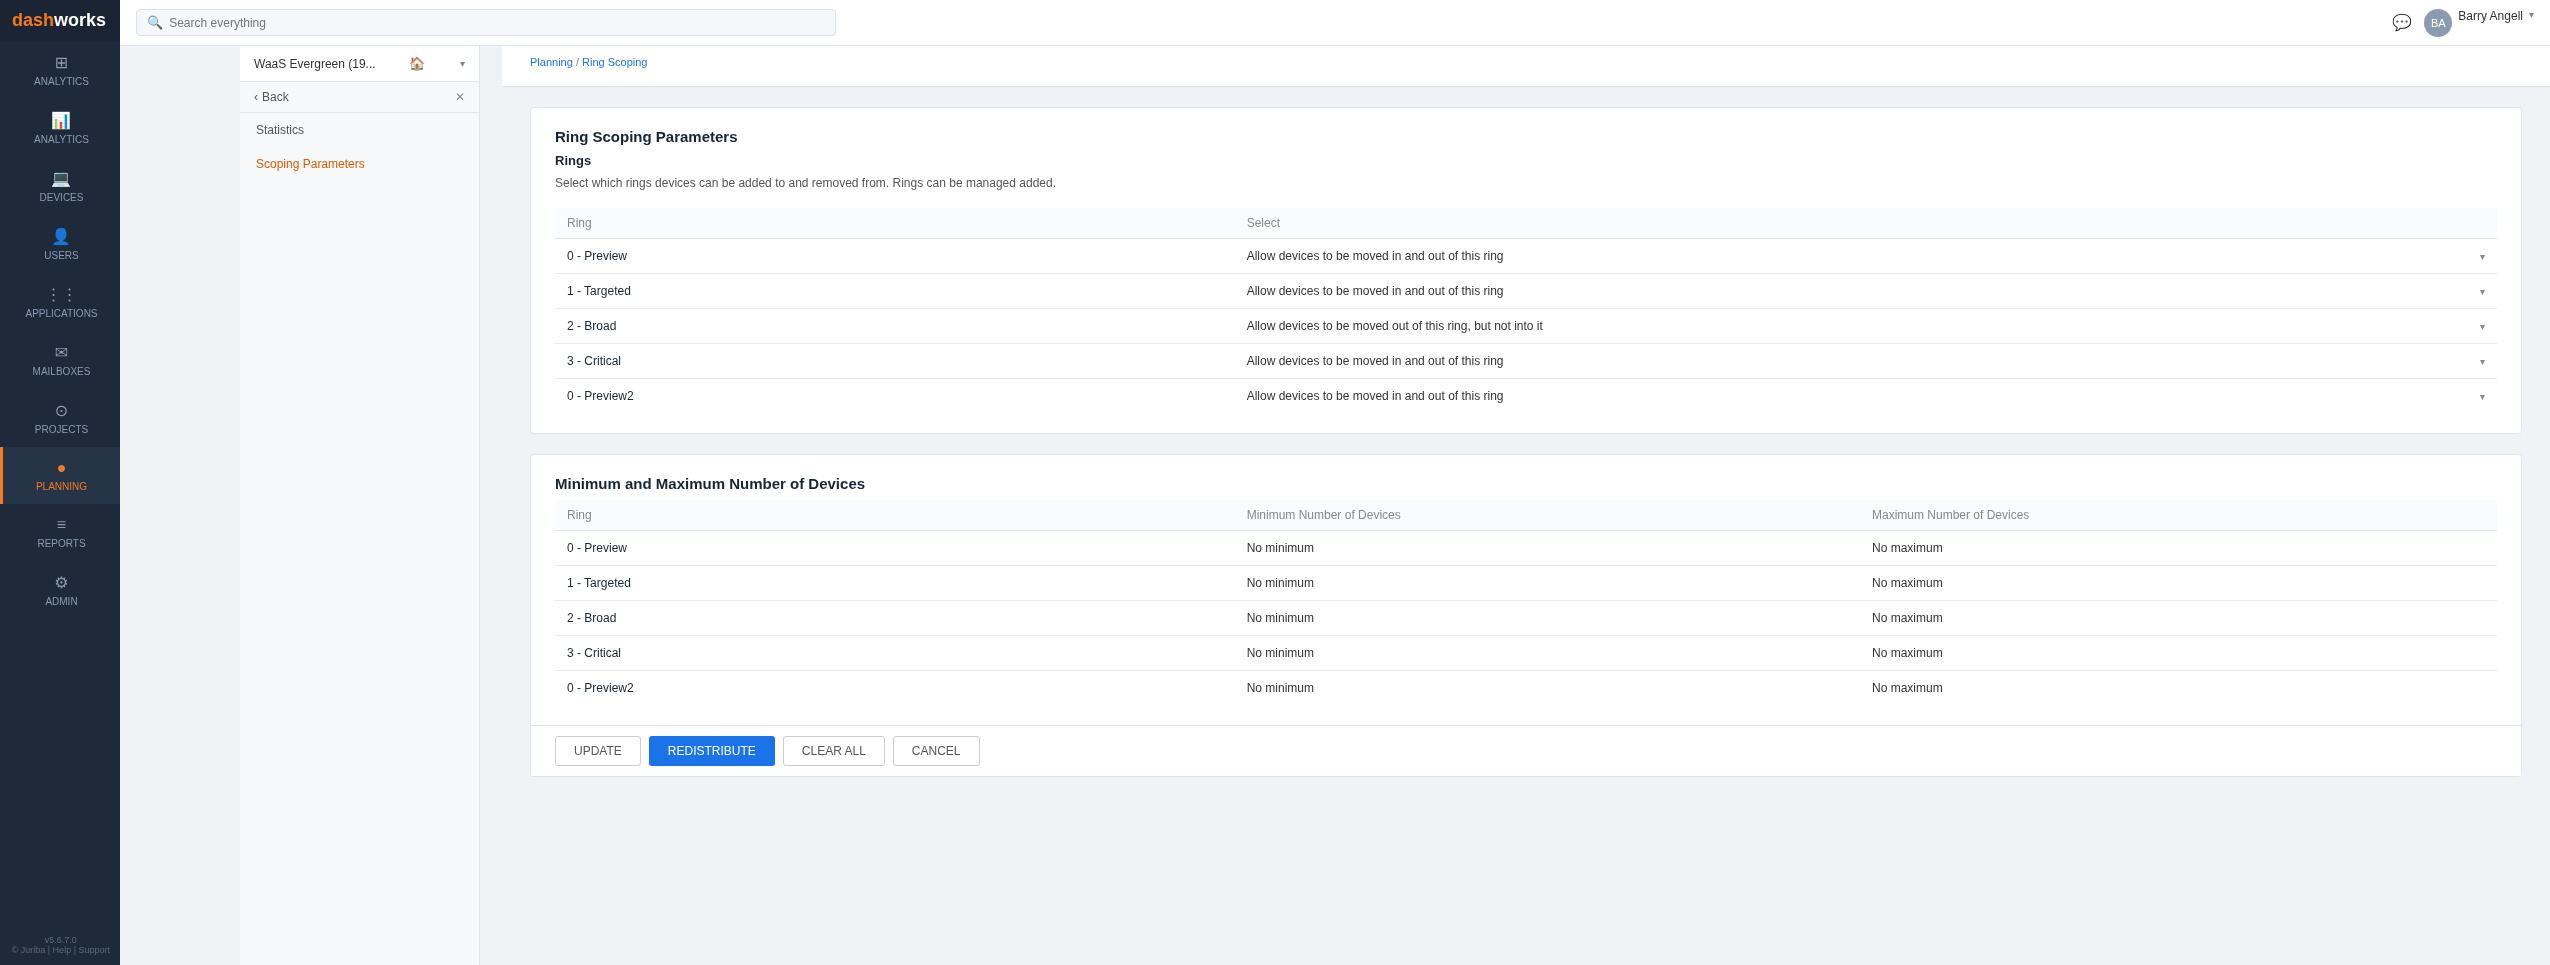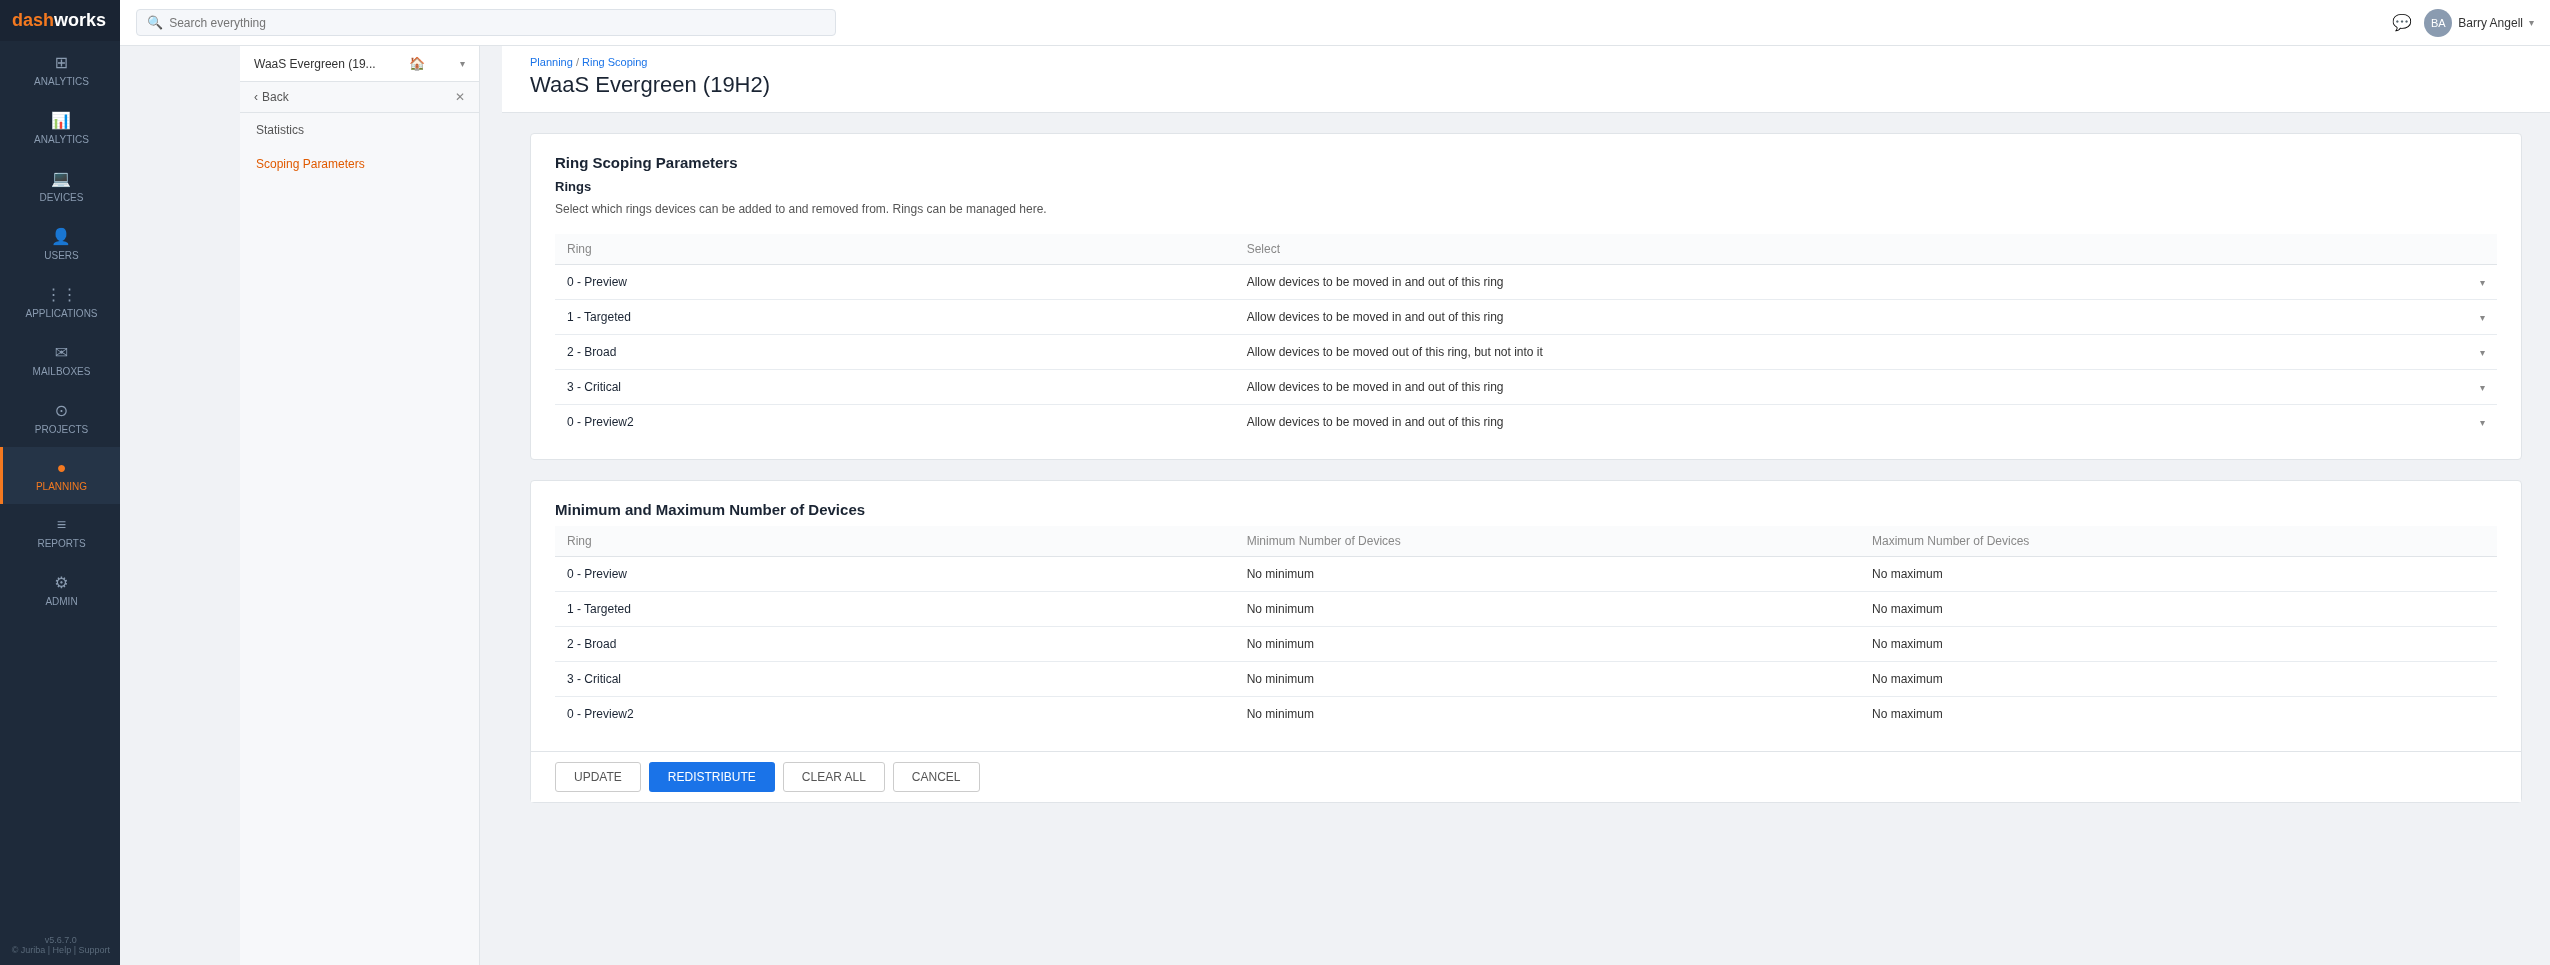--- a/index.html
+++ b/index.html
@@ -83,21 +83,20 @@
       width: 100%;
     }
     .topbar-right {
       margin-left: auto;
       display: flex;
       align-items: center;
       gap: 12px;
     }
     .user-info {
       display: flex;
-      align-items: center;
       gap: 6px;
       font-size: 12px;
       color: #333;
       cursor: pointer;
     }
     .avatar {
       width: 28px; height: 28px;
       border-radius: 50%;
       background: #8a9bb0;
       display: flex; align-items: center; justify-content: center;
@@ -369,33 +368,32 @@
     </div>
   </aside>
 
   <div class="content-area">
     <div class="page-header">
       <div class="breadcrumb">
         <a>Planning</a>
         <span> / </span>
         <a>Ring Scoping</a>
       </div>
-      <h1 class="page-title">WaaS Evergreen (19H2)</h1>
     </div>
 
     <div class="content-body">
 
       <div class="section-card">
         <div class="section-inner">
           <div class="section-title">Ring Scoping Parameters</div>
           <div class="section-title" style="font-size:13px; font-weight:600; margin-bottom:6px;">Rings</div>
           <div class="section-desc">
             <span>Select which rings devices can be added to and removed from. Rings can be managed</span>
             <a href="#"> </a>
-            <span>here</span><span>.</span>
+            <span>added</span><span>.</span>
           </div>
           <table class="ring-table">
             <thead>
               <tr>
                 <th class="th-ring">Ring</th>
                 <th class="th-setting">Select</th>
               </tr>
             </thead>
             <tbody id="rings-tbody">
             <tr>

